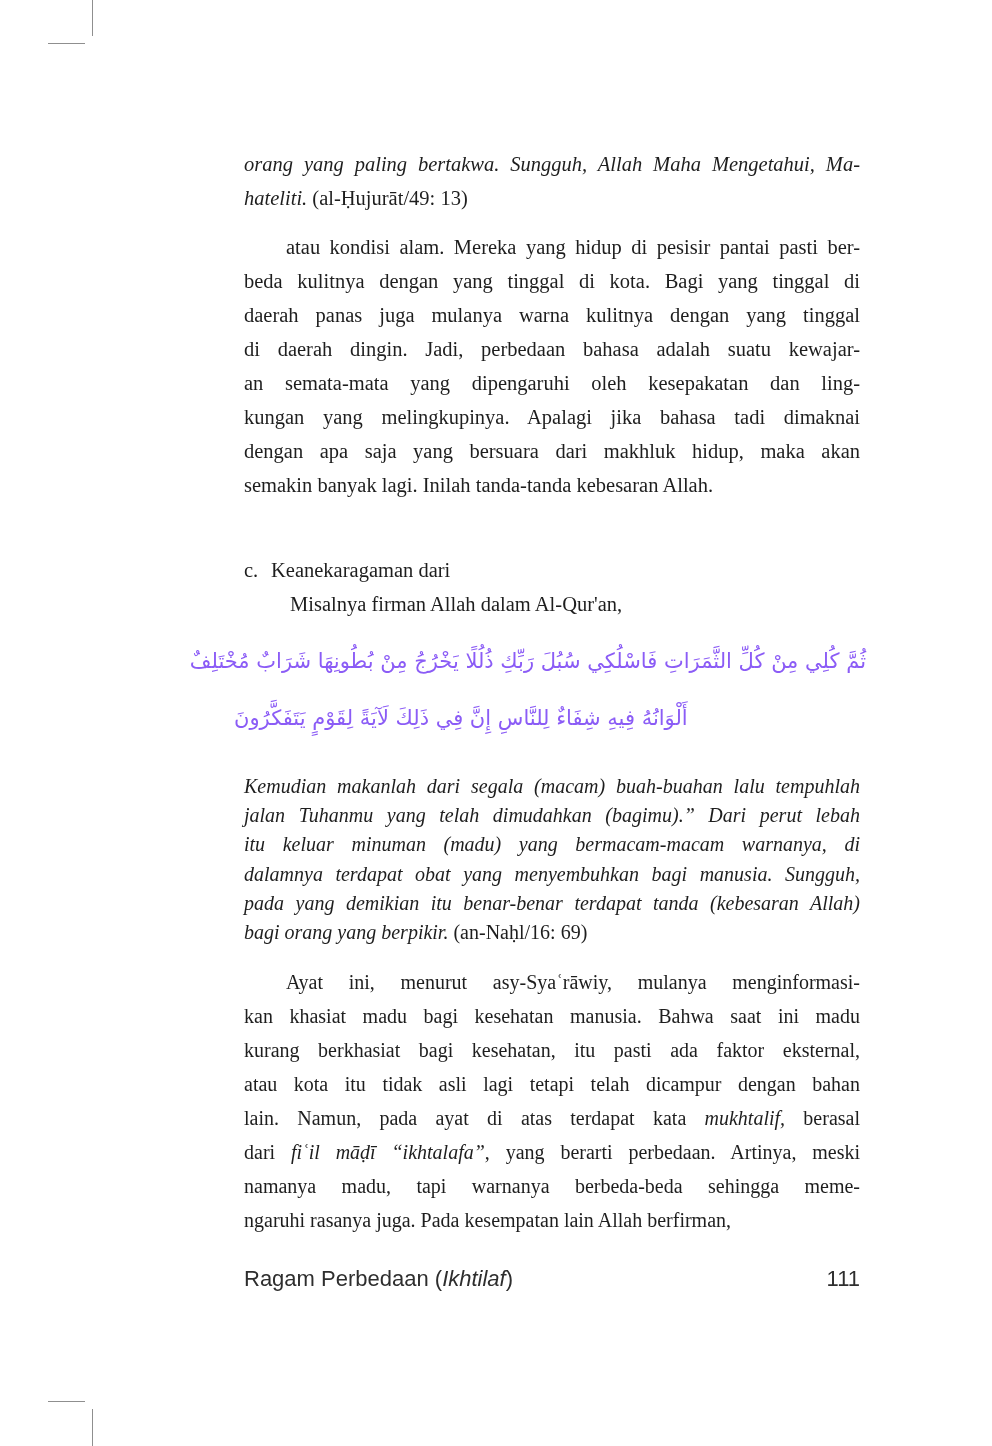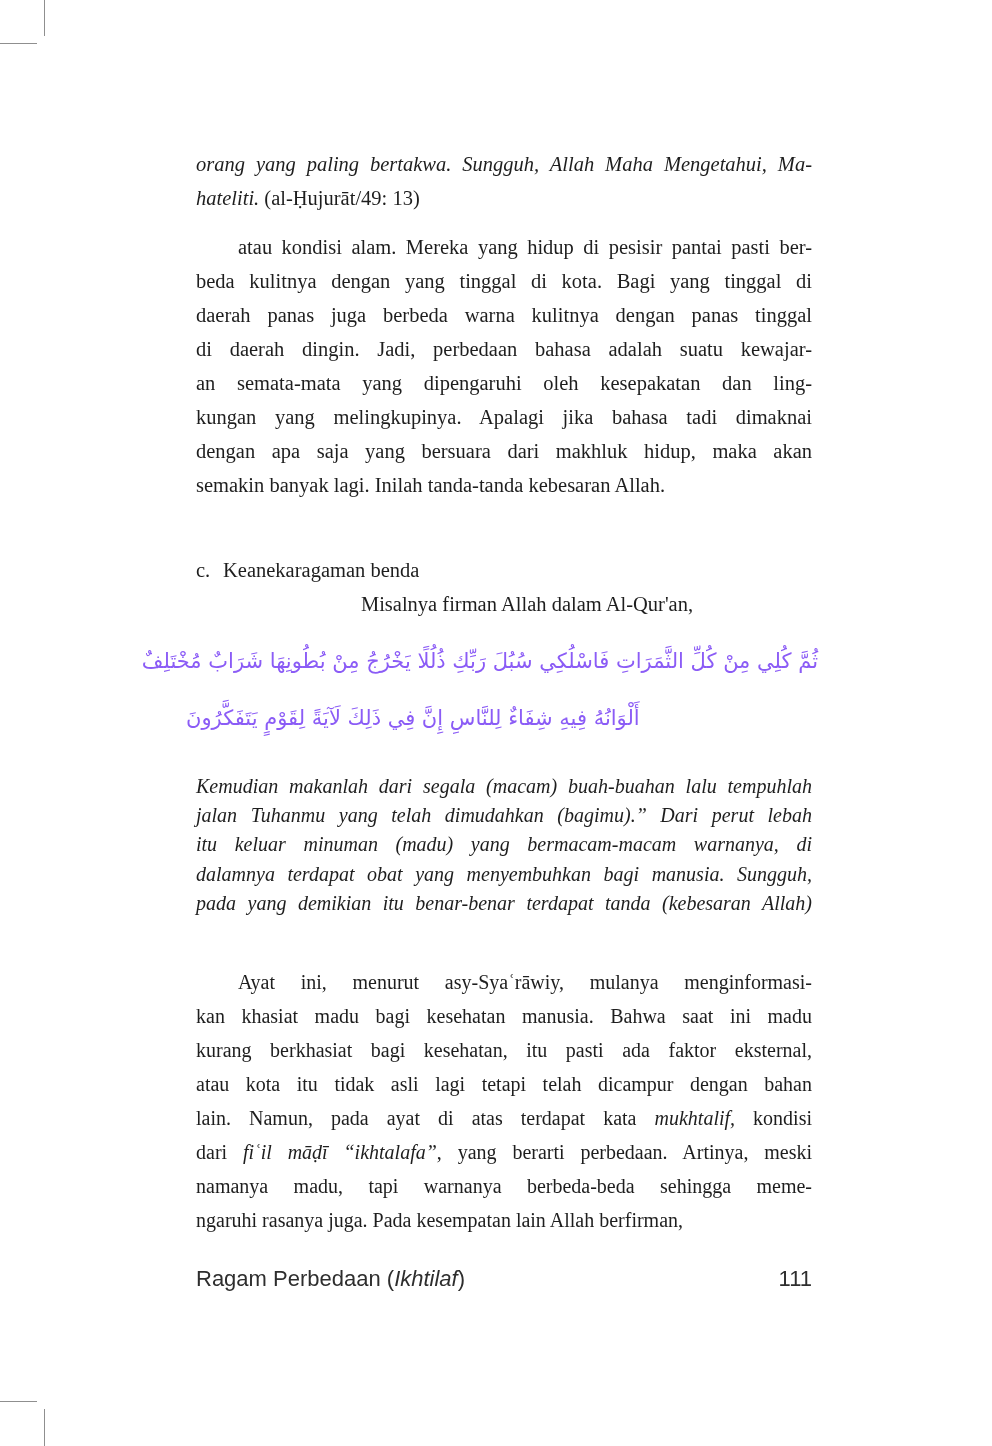--- a/index.html
+++ b/index.html
@@ -1,35 +1,35 @@
 <!DOCTYPE html>
 <html><head>
 <meta charset="utf-8">
 <style>
   html,body{margin:0;padding:0;background:#ffffff;}
   .page{position:relative;width:892px;height:1446px;background:#ffffff;overflow:hidden;
-        font-family:"Liberation Serif","DejaVu Serif",serif;color:#1e1e1e;}
+        font-family:"Liberation Serif","DejaVu Serif",serif;color:#1e1e1e;margin-left:48px;}
   .abs{position:absolute;}
   .quote-block{left:196px;top:147px;width:616px;font-size:20.5px;line-height:34px;}
   .para1{left:196px;top:230px;width:616px;font-size:20.5px;line-height:34px;}
   .itemc{left:196px;top:553px;width:616px;font-size:20.5px;line-height:34px;}
   .arabic{left:186px;top:633px;width:632px;direction:rtl;
           font-family:"DejaVu Sans",sans-serif;font-size:21px;line-height:57px;color:#8b5cf6;}
   .translation{left:196px;top:772px;width:616px;font-size:20px;line-height:29.2px;}
   .para2{left:196px;top:965px;width:616px;font-size:20px;line-height:34px;}
   .footer{left:196px;top:1266px;width:616px;display:flex;justify-content:space-between;
           font-family:"Liberation Sans","DejaVu Sans",sans-serif;font-size:22px;color:#2e2e2e;}
   .tline{text-align:justify;text-align-last:justify;white-space:nowrap;}
   .tline.last{text-align-last:left;}
   .indent-first .tline:first-child{text-indent:42px;}
   .it{font-style:italic;}
   .ro{font-style:normal;}
   .cline1{display:flex;}
   .cmarker{display:inline-block;width:27px;flex:0 0 27px;}
-  .cline2{padding-left:46px;text-align:center;}
+  .cline2{padding-left:46px;}
   .crop{position:absolute;background:#8f8f8f;}
   .cm-tl-v{left:44px;top:0;width:1px;height:36px}
   .cm-tl-h{left:0;top:43px;width:37px;height:1px}
   .cm-tr-v{left:948px;top:0;width:1px;height:36px}
   .cm-tr-h{left:955px;top:43px;width:37px;height:1px}
   .cm-bl-h{left:0;top:1401px;width:37px;height:1px}
   .cm-bl-v{left:44px;top:1409px;width:1px;height:37px}
   .cm-br-h{left:955px;top:1401px;width:37px;height:1px}
   .cm-br-v{left:948px;top:1409px;width:1px;height:37px}
 </style>
@@ -48,55 +48,56 @@
   <div class="crop cm-br-v"></div>
 
   <div class="abs quote-block">
       <div class="tline"><span class="it">orang yang paling bertakwa. Sungguh, Allah Maha Mengetahui, Ma-</span></div>
       <div class="tline last"><span class="it">hateliti. </span><span class="ro">(al-Ḥujurāt/49: 13)</span></div>
     </div>
 
   <div class="abs para1 indent-first">
       <div class="tline"><span class="ro">atau kondisi alam. Mereka yang hidup di pesisir pantai pasti ber-</span></div>
       <div class="tline"><span class="ro">beda kulitnya dengan yang tinggal di kota. Bagi yang tinggal di</span></div>
-      <div class="tline"><span class="ro">daerah panas juga berbeda warna kulitnya dengan panas tinggal</span></div>
+      <div class="tline"><span class="ro">daerah panas juga mulanya warna kulitnya dengan yang tinggal</span></div>
       <div class="tline"><span class="ro">di daerah dingin. Jadi, perbedaan bahasa adalah suatu kewajar-</span></div>
       <div class="tline"><span class="ro">an semata-mata yang dipengaruhi oleh kesepakatan dan ling-</span></div>
       <div class="tline"><span class="ro">kungan yang melingkupinya. Apalagi jika bahasa tadi dimaknai</span></div>
       <div class="tline"><span class="ro">dengan apa saja yang bersuara dari makhluk hidup, maka akan</span></div>
       <div class="tline last"><span class="ro">semakin banyak lagi. Inilah tanda-tanda kebesaran Allah.</span></div>
     </div>
 
   <div class="abs itemc">
     <div class="cline1">
       <span class="cmarker">c.</span>
-      <span>Keanekaragaman benda</span>
+      <span>Keanekaragaman dari</span>
     </div>
     <div class="cline2">Misalnya firman Allah dalam Al-Qur'an,</div>
   </div>
 
   <div class="abs arabic">
       <div class="tline"><span class="ro">ثُمَّ كُلِي مِنْ كُلِّ الثَّمَرَاتِ فَاسْلُكِي سُبُلَ رَبِّكِ ذُلُلًا يَخْرُجُ مِنْ بُطُونِهَا شَرَابٌ مُخْتَلِفٌ</span></div>
       <div class="tline last"><span class="ro">أَلْوَانُهُ فِيهِ شِفَاءٌ لِلنَّاسِ إِنَّ فِي ذَلِكَ لَآيَةً لِقَوْمٍ يَتَفَكَّرُونَ</span></div>
     </div>
 
   <div class="abs translation">
       <div class="tline"><span class="it">Kemudian makanlah dari segala (macam) buah-buahan lalu tempuhlah</span></div>
       <div class="tline"><span class="it">jalan Tuhanmu yang telah dimudahkan (bagimu).” Dari perut lebah</span></div>
       <div class="tline"><span class="it">itu keluar minuman (madu) yang bermacam-macam warnanya, di</span></div>
       <div class="tline"><span class="it">dalamnya terdapat obat yang menyembuhkan bagi manusia. Sungguh,</span></div>
       <div class="tline"><span class="it">pada yang demikian itu benar-benar terdapat tanda (kebesaran Allah)</span></div>
+      <div class="tline last"><span class="it">bagi orang yang berpikir. </span><span class="ro">(an-Naḥl/16: 69)</span></div>
     </div>
 
   <div class="abs para2 indent-first">
       <div class="tline"><span class="ro">Ayat ini, menurut asy-Syaʿrāwiy, mulanya menginformasi-</span></div>
       <div class="tline"><span class="ro">kan khasiat madu bagi kesehatan manusia. Bahwa saat ini madu</span></div>
       <div class="tline"><span class="ro">kurang berkhasiat bagi kesehatan, itu pasti ada faktor eksternal,</span></div>
       <div class="tline"><span class="ro">atau kota itu tidak asli lagi tetapi telah dicampur dengan bahan</span></div>
-      <div class="tline"><span class="ro">lain. Namun, pada ayat di atas terdapat kata </span><span class="it">mukhtalif,</span><span class="ro"> kondisi</span></div>
+      <div class="tline"><span class="ro">lain. Namun, pada ayat di atas terdapat kata </span><span class="it">mukhtalif,</span><span class="ro"> berasal</span></div>
       <div class="tline"><span class="ro">dari </span><span class="it">fiʿil māḍī “ikhtalafa”</span><span class="ro">, yang berarti perbedaan. Artinya, meski</span></div>
       <div class="tline"><span class="ro">namanya madu, tapi warnanya berbeda-beda sehingga meme-</span></div>
       <div class="tline last"><span class="ro">ngaruhi rasanya juga. Pada kesempatan lain Allah berfirman,</span></div>
     </div>
 
   <div class="abs footer">
     <span><span class="ro">Ragam Perbedaan (</span><span class="it">Ikhtilaf</span><span class="ro">)</span></span>
     <span>111</span>
   </div>
 

